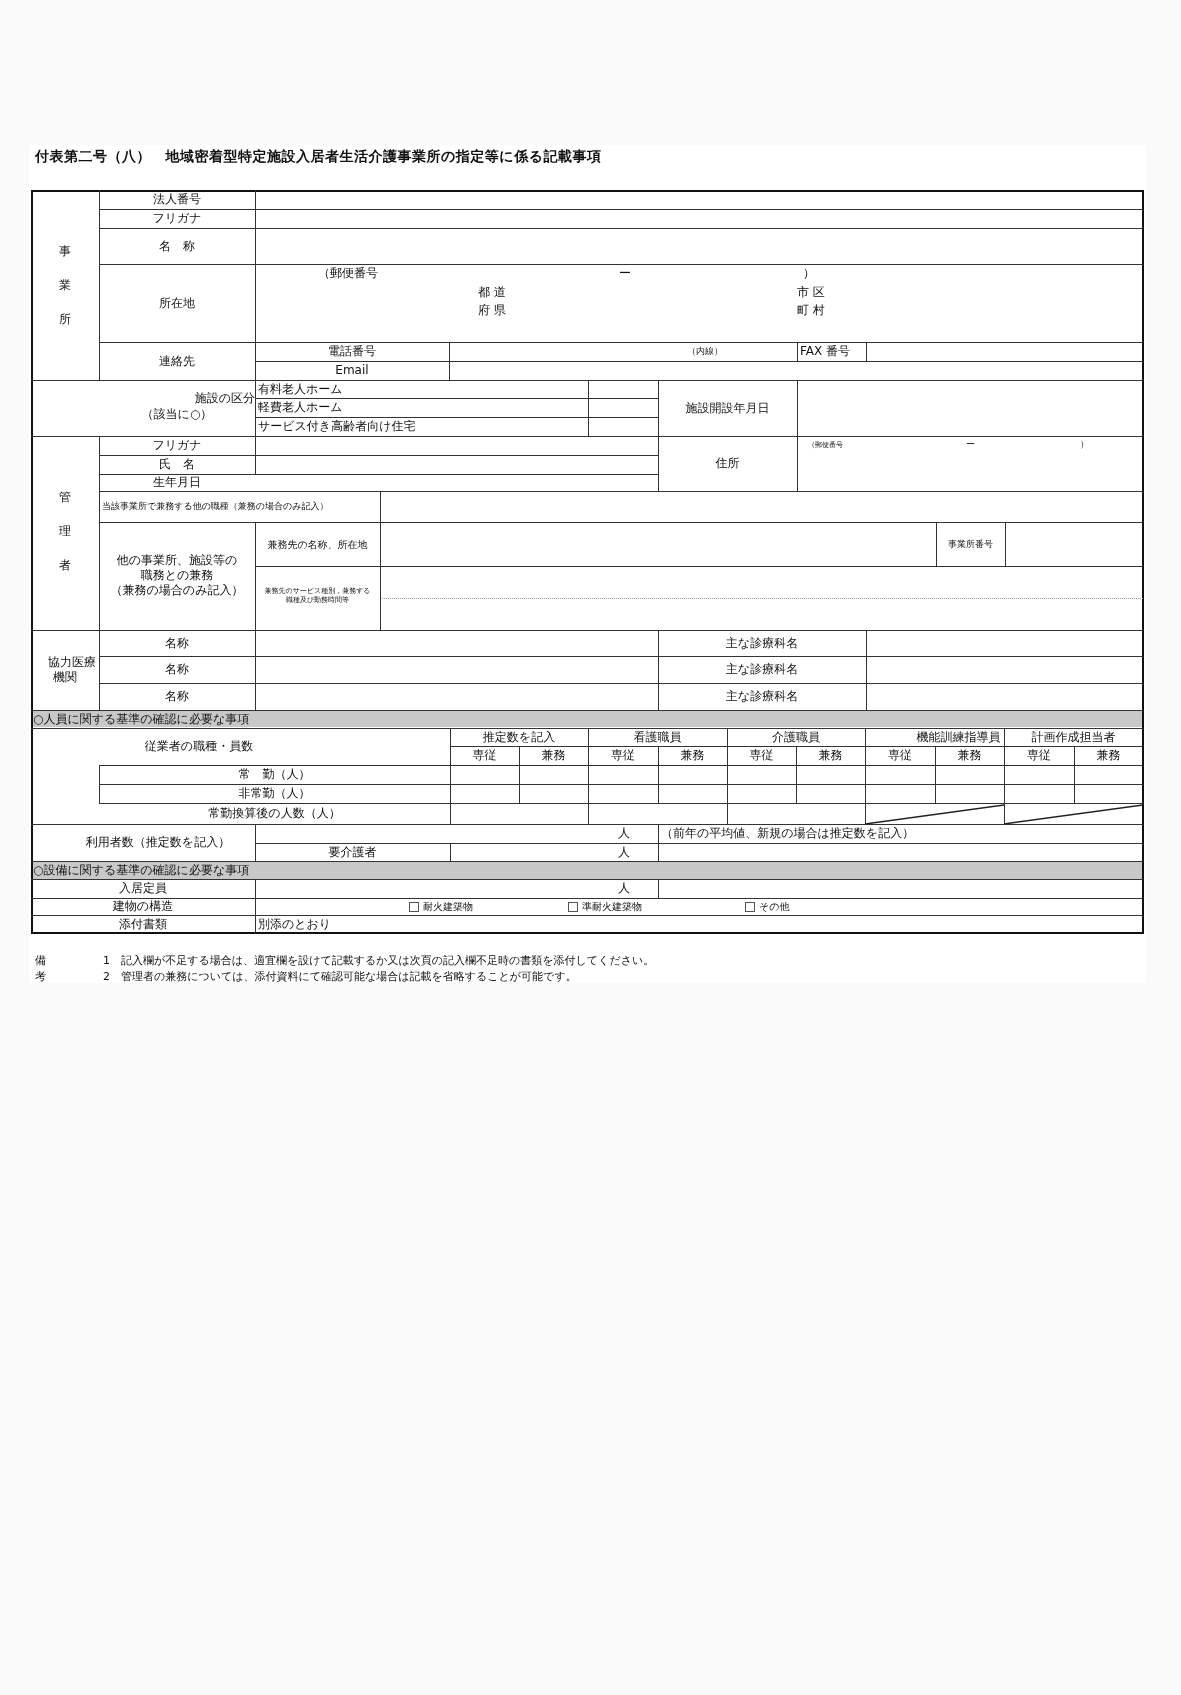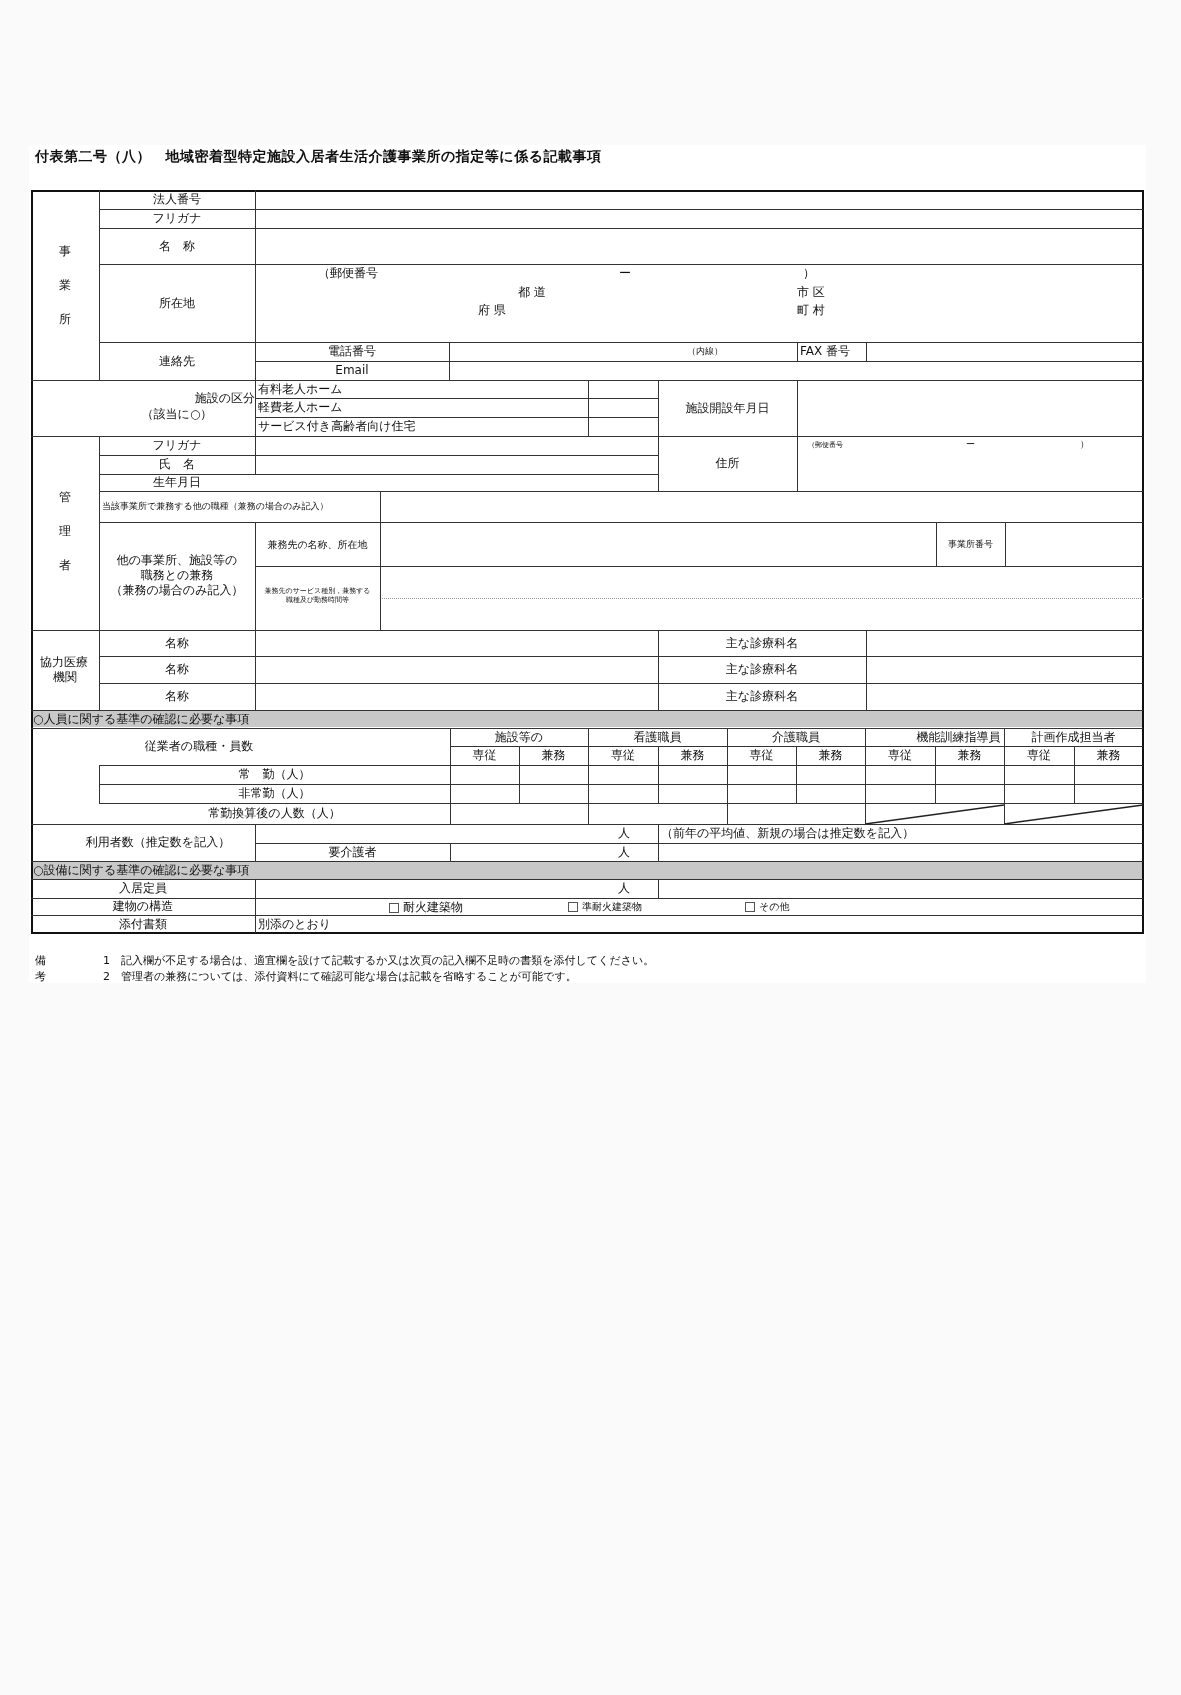--- a/index.html
+++ b/index.html
@@ -132,21 +132,21 @@
 <div class="input" style="left:256px;top:210px;width:886px;height:17px;"></div>
 
 <div class="cell" style="left:99px;top:228px;width:156px;height:36px;">名　称</div>
 <div class="input" style="left:256px;top:229px;width:886px;height:34px;"></div>
 
 <div class="cell" style="left:99px;top:264px;width:156px;height:78px;">所在地</div>
 <div class="input" style="left:256px;top:265px;width:886px;height:76px;"></div>
 <div class="t" style="left:318px;top:266px;">（郵便番号</div>
 <div class="t" style="left:619px;top:266px;">ー</div>
 <div class="t" style="left:803px;top:266px;">）</div>
-<div class="t" style="left:478px;top:285px;margin-left:40px;">都 道</div>
+<div class="t" style="left:478px;top:285px;">都 道</div>
 <div class="t" style="left:478px;top:303px;">府 県</div>
 <div class="t" style="left:797px;top:285px;">市 区</div>
 <div class="t" style="left:797px;top:303px;">町 村</div>
 
 <div class="cell" style="left:99px;top:342px;width:156px;height:38px;">連絡先</div>
 <div class="cell" style="left:255px;top:342px;width:194px;height:19px;">電話番号</div>
 <div class="input" style="left:450px;top:343px;width:346px;height:17px;"></div>
 <div class="t small" style="left:687px;top:346px;">（内線）</div>
 <div class="cell left" style="left:797px;top:342px;width:69px;height:19px;">FAX 番号</div>
 <div class="input" style="left:867px;top:343px;width:275px;height:17px;"></div>
@@ -192,21 +192,21 @@
 
 <div class="cell" style="left:255px;top:522px;width:125px;height:44px;font-size:10px;">兼務先の名称、所在地</div>
 <div class="input" style="left:381px;top:523px;width:554px;height:42px;"></div>
 <div class="cell" style="left:936px;top:522px;width:69px;height:44px;font-size:9px;">事業所番号</div>
 <div class="input" style="left:1006px;top:523px;width:136px;height:42px;"></div>
 
 <div class="t c tiny" style="left:255px;top:587px;width:125px;">兼務先のサービス種別，兼務する</div>
 <div class="t c tiny" style="left:255px;top:596px;width:125px;">職種及び勤務時間等</div>
 <div class="input" style="left:381px;top:567px;width:761px;height:62px;"></div>
 
-<div class="t c" style="left:30px;top:655px;width:68px;">協力医療</div>
+<div class="t c" style="left:38px;top:655px;width:68px;">協力医療</div>
 <div class="t c" style="left:31px;top:670px;width:68px;">機関</div>
 
 <div class="cell" style="left:99px;top:630px;width:156px;height:26px;">名称</div>
 <div class="input" style="left:256px;top:631px;width:401px;height:24px;"></div>
 <div class="cell" style="left:658px;top:630px;width:208px;height:26px;">主な診療科名</div>
 <div class="input" style="left:867px;top:631px;width:275px;height:24px;"></div>
 
 <div class="cell" style="left:99px;top:656px;width:156px;height:27px;">名称</div>
 <div class="input" style="left:256px;top:657px;width:401px;height:25px;"></div>
 <div class="cell" style="left:658px;top:656px;width:208px;height:27px;">主な診療科名</div>
@@ -214,21 +214,21 @@
 
 <div class="cell" style="left:99px;top:683px;width:156px;height:27px;">名称</div>
 <div class="input" style="left:256px;top:684px;width:401px;height:25px;"></div>
 <div class="cell" style="left:658px;top:683px;width:208px;height:27px;">主な診療科名</div>
 <div class="input" style="left:867px;top:684px;width:275px;height:25px;"></div>
 
 <div class="t" style="left:33px;top:712px;font-size:12px;">○人員に関する基準の確認に必要な事項</div>
 
 <div class="cell" style="left:99px;top:728px;width:200px;height:37px;">従業者の職種・員数</div>
 
-<div class="cell" style="left:450px;top:728px;width:138px;height:18px;">施設等の</div>
+<div class="cell" style="left:450px;top:728px;width:138px;height:18px;">推定数を記入</div>
 <div class="cell" style="left:588px;top:728px;width:139px;height:18px;">看護職員</div>
 <div class="cell" style="left:727px;top:728px;width:138px;height:18px;">介護職員</div>
 <div class="cell" style="left:865px;top:728px;width:139px;height:18px;margin-left:24px;">機能訓練指導員</div>
 <div class="cell" style="left:1004px;top:728px;width:139px;height:18px;">計画作成担当者</div>
 
 <div class="cell" style="left:450px;top:746px;width:69px;height:19px;">専従</div>
 <div class="cell" style="left:519px;top:746px;width:69px;height:19px;">兼務</div>
 <div class="cell" style="left:588px;top:746px;width:70px;height:19px;">専従</div>
 <div class="cell" style="left:658px;top:746px;width:69px;height:19px;">兼務</div>
 <div class="cell" style="left:727px;top:746px;width:69px;height:19px;">専従</div>
@@ -276,21 +276,21 @@
 <div class="input" style="left:451px;top:844px;width:206px;height:16px;"></div>
 <div class="t" style="left:618px;top:845px;">人</div>
 
 <div class="t" style="left:33px;top:863px;font-size:12px;">○設備に関する基準の確認に必要な事項</div>
 
 <div class="cell" style="left:31px;top:879px;width:224px;height:19px;">入居定員</div>
 <div class="input" style="left:256px;top:880px;width:401px;height:17px;"></div>
 <div class="t" style="left:618px;top:881px;">人</div>
 
 <div class="cell" style="left:31px;top:898px;width:224px;height:17px;">建物の構造</div>
-<div class="t" style="left:389px;top:900px;font-size:12px;">
+<div class="t" style="left:409px;top:900px;font-size:10px;">
   <span class="checkbox"></span><span>耐火建築物</span>
 </div>
 <div class="t" style="left:568px;top:900px;font-size:10px;">
   <span class="checkbox"></span><span>準耐火建築物</span>
 </div>
 <div class="t" style="left:745px;top:900px;font-size:10px;">
   <span class="checkbox"></span><span>その他</span>
 </div>
 
 <div class="cell" style="left:31px;top:915px;width:224px;height:18px;">添付書類</div>

